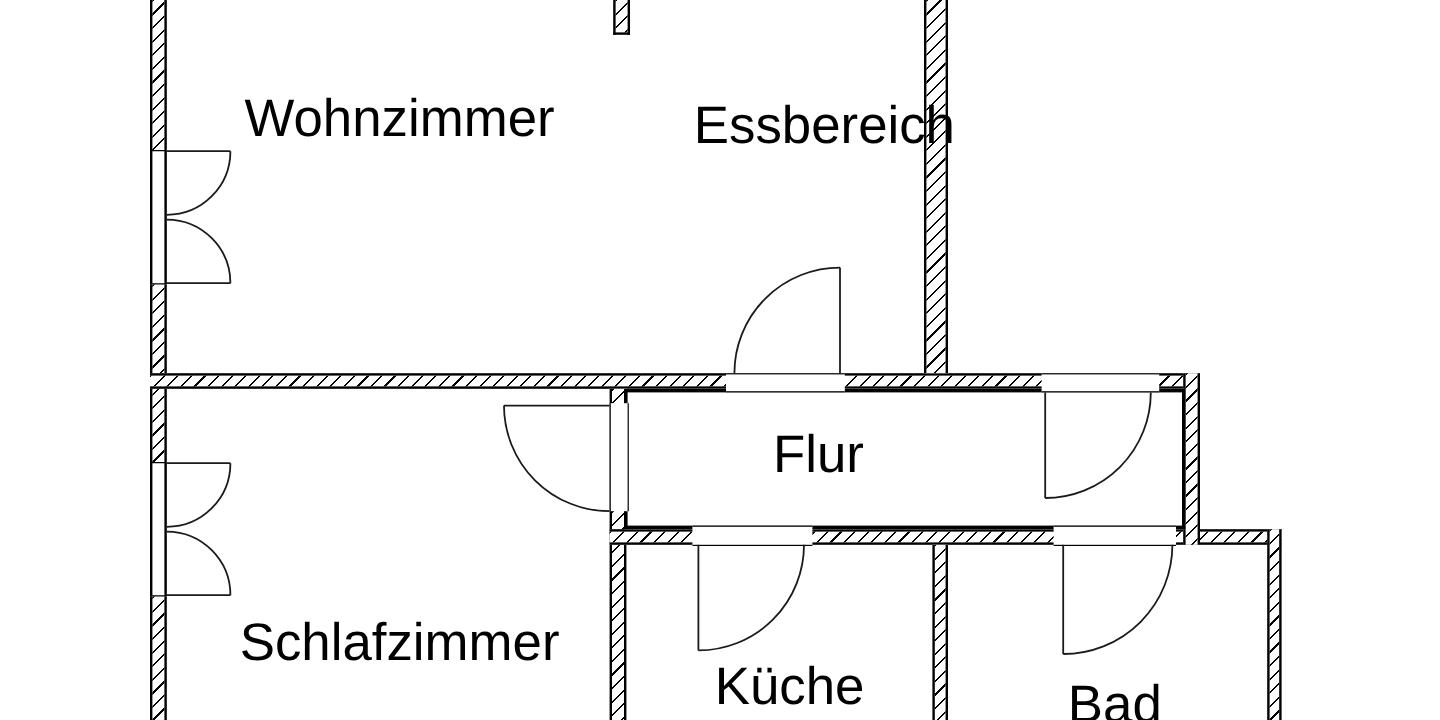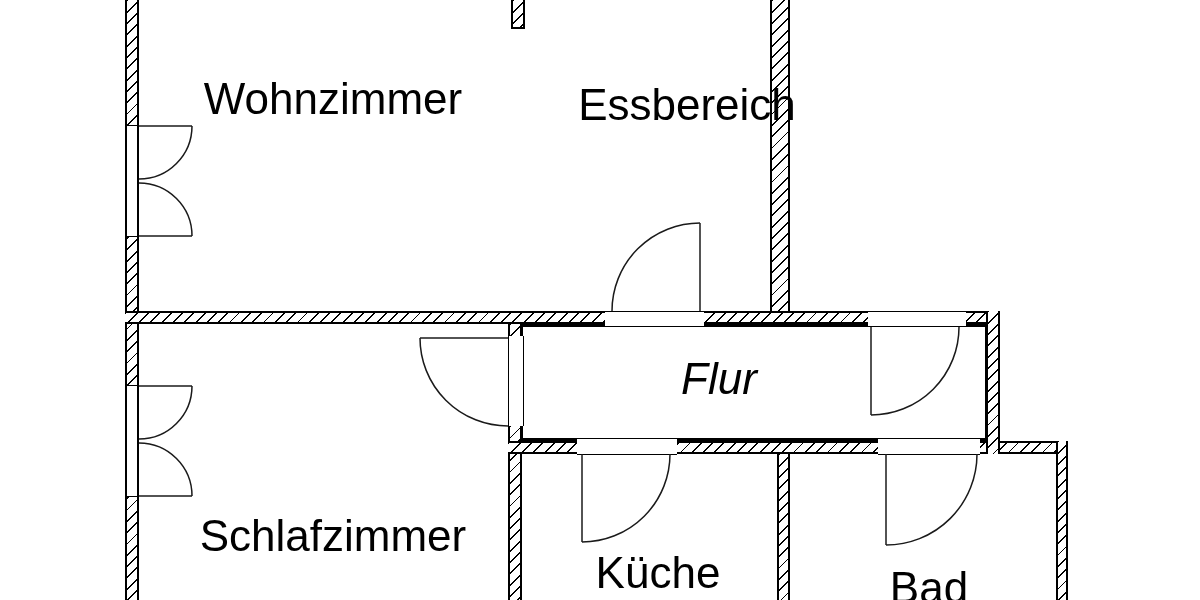--- a/index.html
+++ b/index.html
@@ -90,17 +90,17 @@
     <path d="M192,236 A53,53 0 0 0 139,183"></path>
 
     <path d="M139,386 L192,386"></path>
     <path d="M192,386 A53,53 0 0 1 139,439"></path>
     <path d="M139,496 L192,496"></path>
     <path d="M192,496 A53,53 0 0 0 139,443"></path>
   </svg>
 
   <div class="room-label" style="left:333px;top:99px;">Wohnzimmer</div>
   <div class="room-label" style="left:657px;top:105px;margin-left:30px;">Essbereich</div>
-  <div class="room-label" style="left:719px;top:379px;font-style:italic;">Flur</div>
+  <div class="room-label" style="left:682px;top:379px;">Flur</div>
   <div class="room-label" style="left:658px;top:573px;">Küche</div>
   <div class="room-label" style="left:333px;top:536px;">Schlafzimmer</div>
   <div class="room-label" style="left:929px;top:588px;">Bad</div>
 </div>
 
 </body></html>

